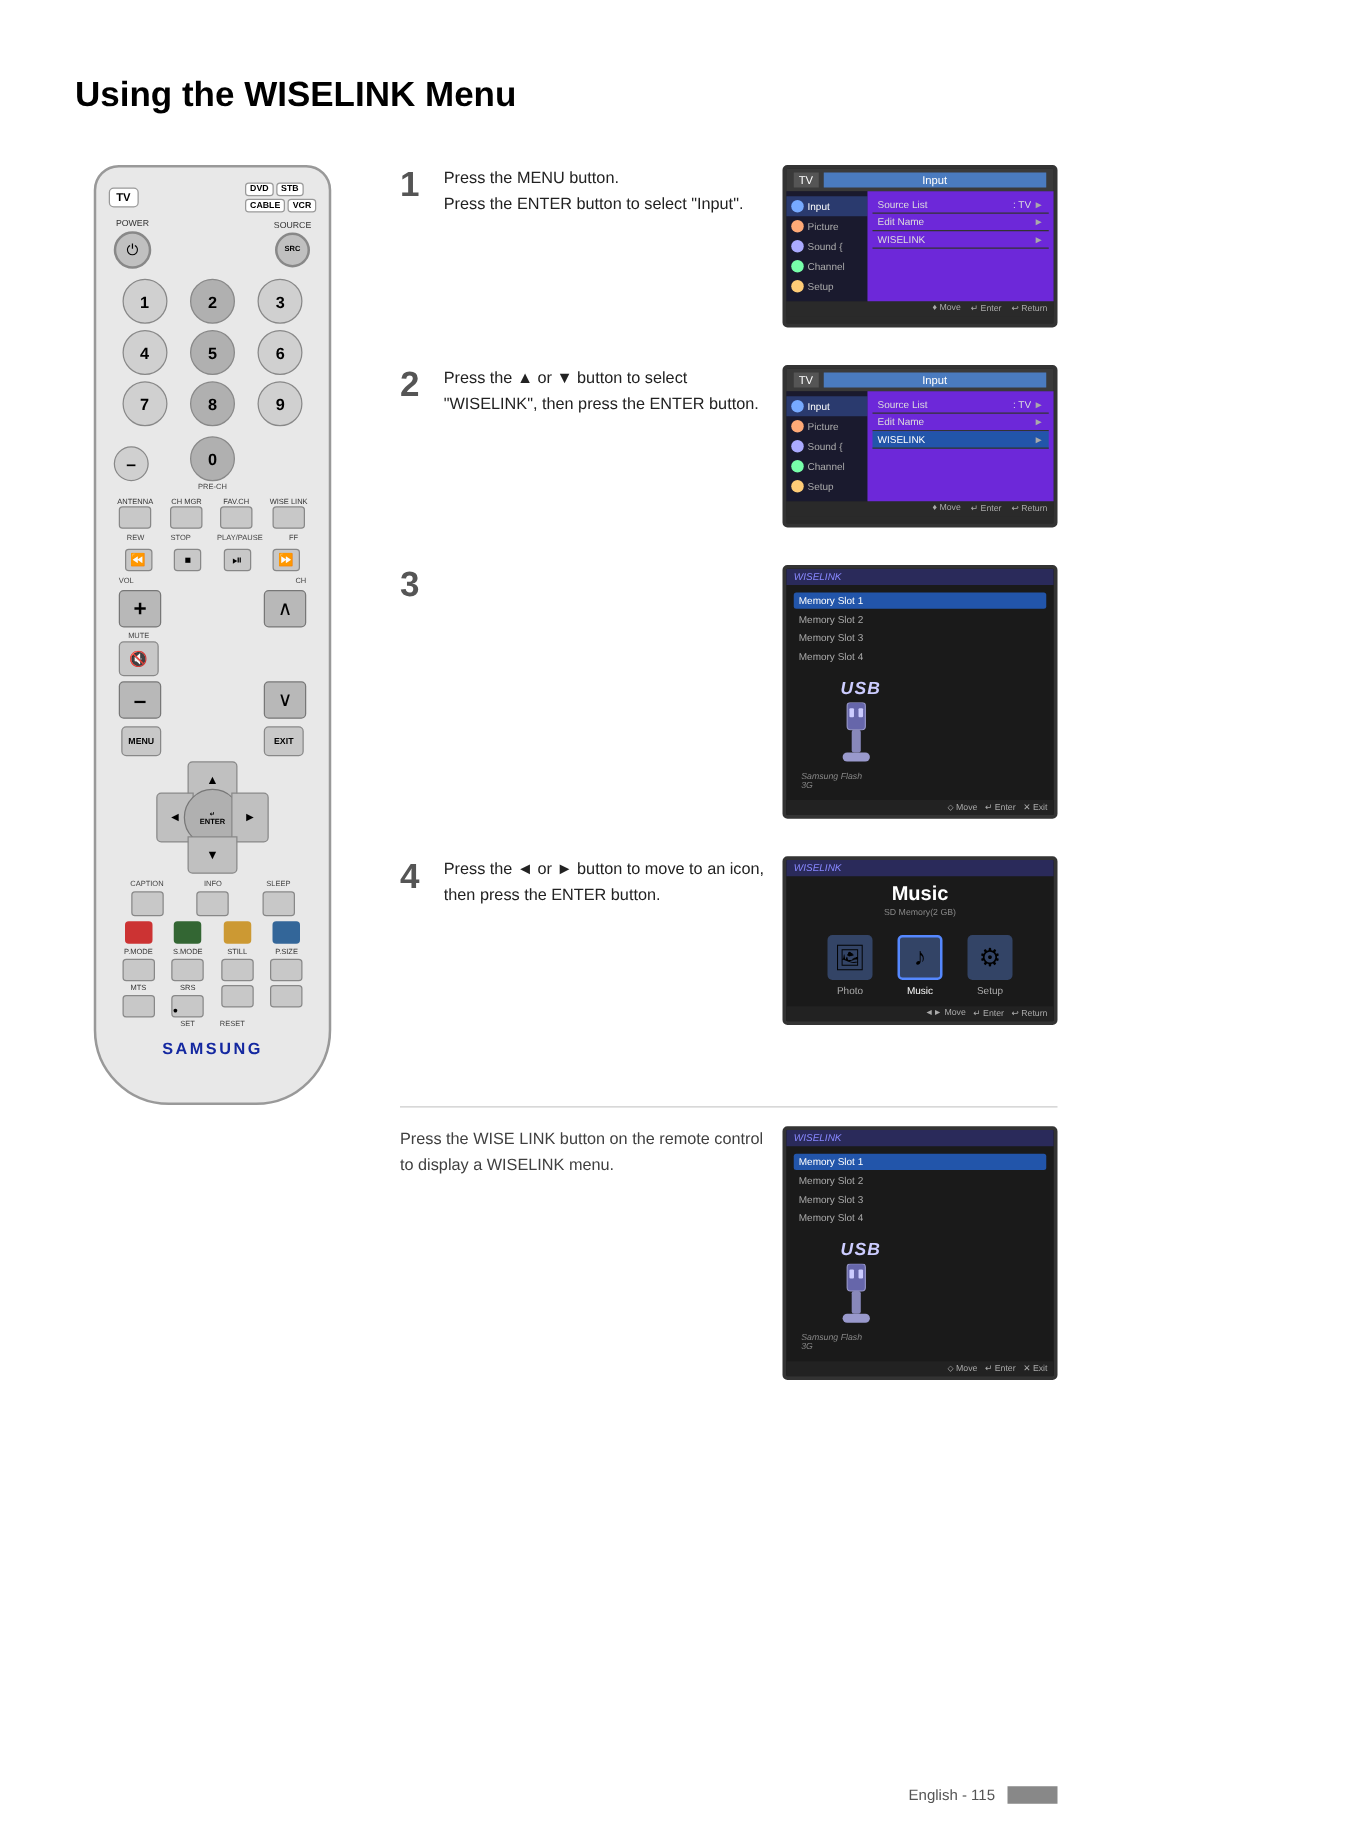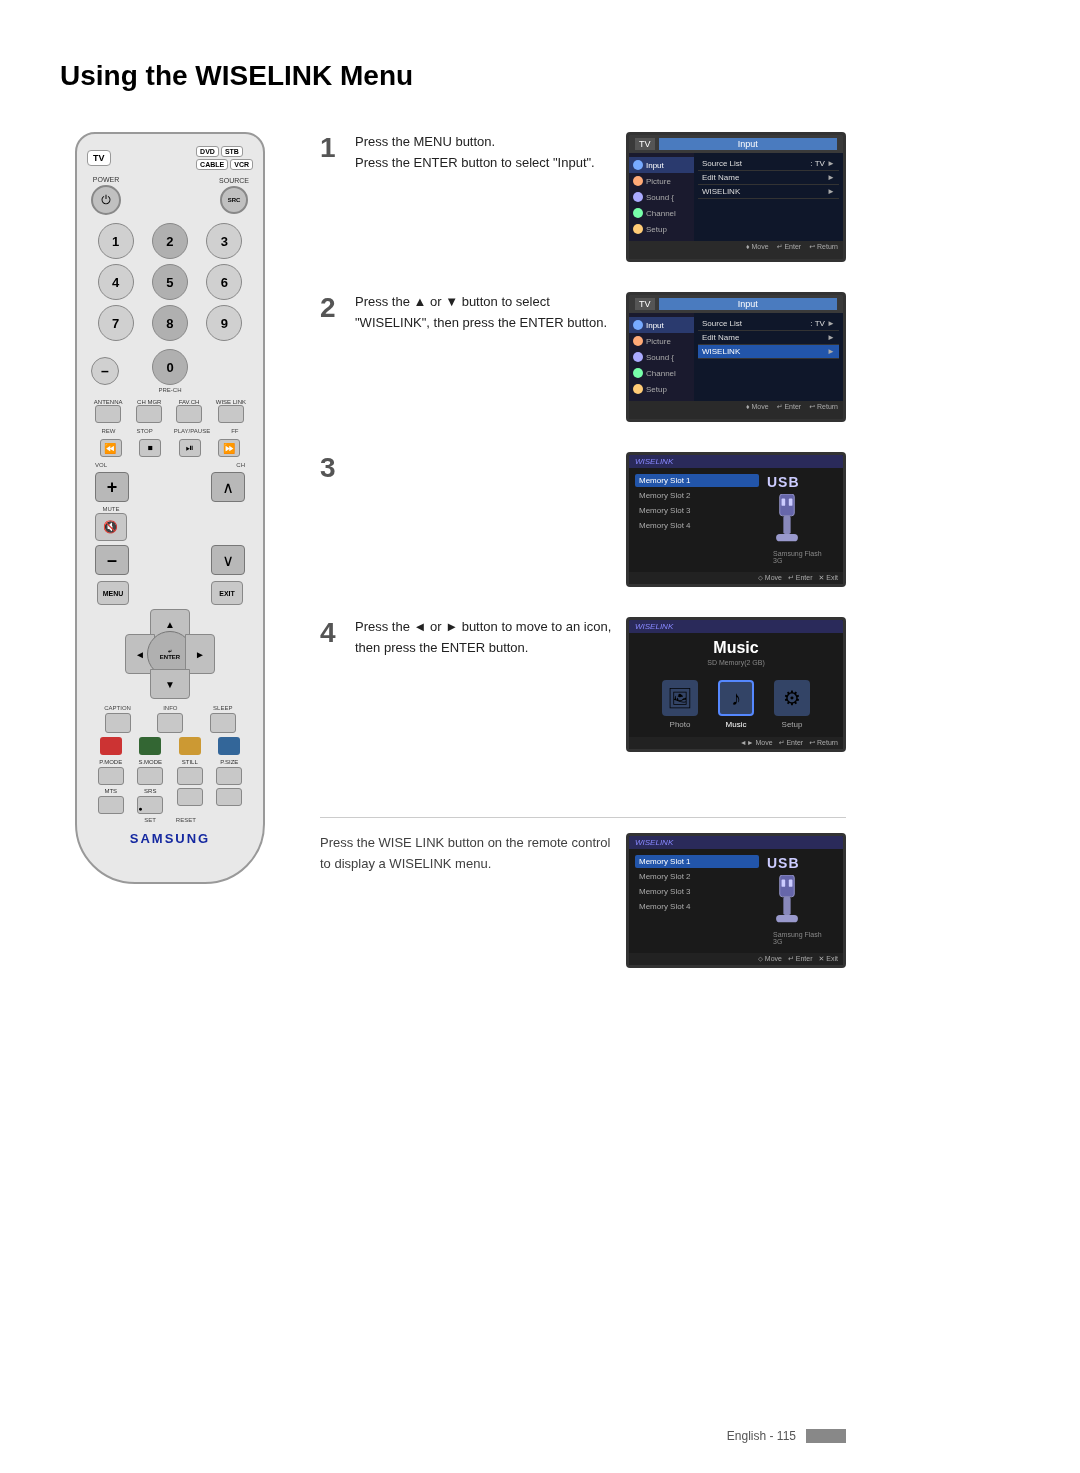--- a/index.html
+++ b/index.html
@@ -571,21 +571,21 @@
     }
 
     .tv-sidebar-icon.input { background: #77aaff; }
     .tv-sidebar-icon.picture { background: #ffaa77; }
     .tv-sidebar-icon.sound { background: #aaaaff; }
     .tv-sidebar-icon.channel { background: #77ffaa; }
     .tv-sidebar-icon.setup { background: #ffcc77; }
 
     .tv-content {
       flex: 1;
-      background: #0f172a;
+      background: #6d28d9;
       padding: 4px;
     }
 
     .tv-content-row {
       display: flex;
       justify-content: space-between;
       align-items: center;
       padding: 2px 4px;
       font-size: 8px;
       color: #ddd;
@@ -625,20 +625,21 @@
       color: #8888ff;
       font-size: 8px;
       padding: 2px 6px;
       font-style: italic;
     }
 
     .wl-content {
       display: flex;
       padding: 6px;
       gap: 8px;
+      flex-direction: column;
     }
 
     .wl-list {
       flex: 1;
     }
 
     .wl-list-item {
       font-size: 8px;
       color: #aaa;
       padding: 2px 4px;
@@ -648,23 +649,24 @@
 
     .wl-list-item.selected {
       background: #2255aa;
       color: #fff;
     }
 
     .usb-icon-area {
       width: 70px;
       display: flex;
       flex-direction: column;
-      align-items: flex-start;
+      align-items: flex-end;
       justify-content: center;
       gap: 4px;
+      font-style: italic;
     }
 
     .usb-text {
       font-size: 14px;
       font-weight: bold;
       color: #ccccff;
       letter-spacing: 1px;
     }
 
     .usb-shape {

